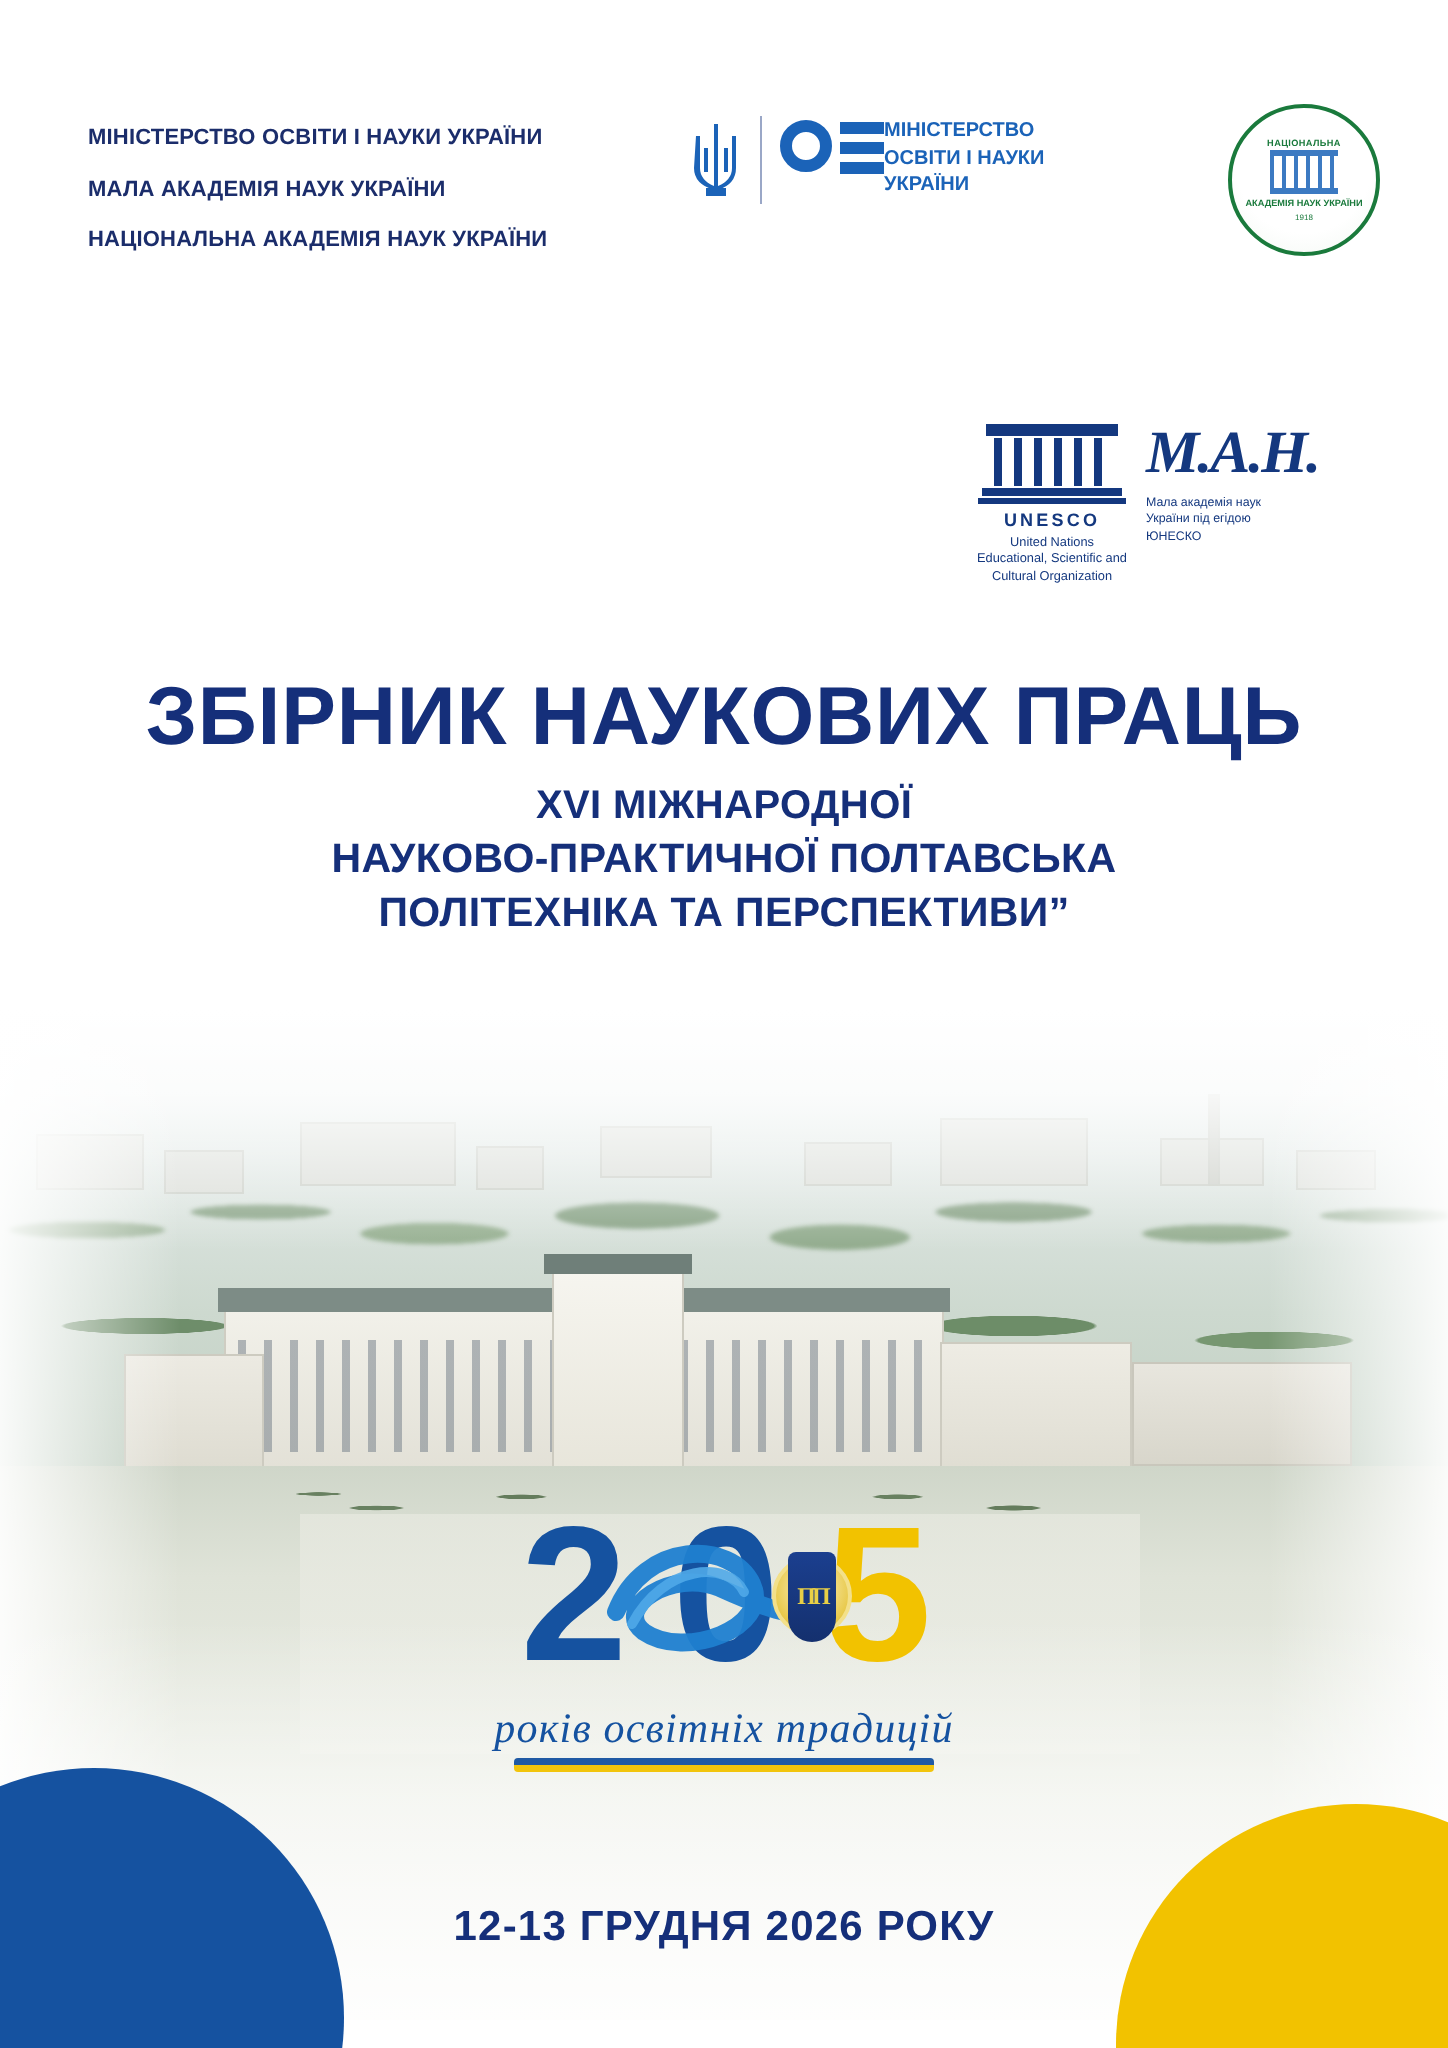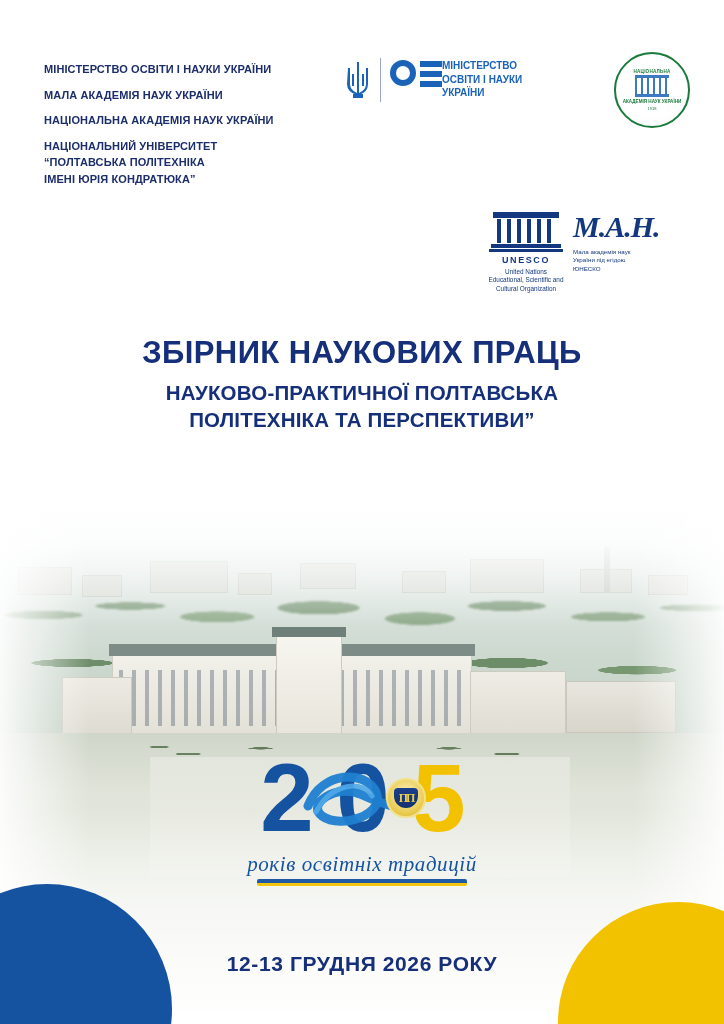--- a/index.html
+++ b/index.html
@@ -213,21 +213,21 @@
   }
 
   
   .title-block {
     position: absolute;
     top: 336px; left: 0; right: 0;
     text-align: center;
     z-index: 5;
   }
   .t-main {
-    font-size: 31px; font-weight: bold; color: #152f7a;
+    font-size: 41px; font-weight: bold; color: #152f7a;
     letter-spacing: .4px; line-height: 1.1;
     margin-bottom: 10px;
   }
   .t-sub1 {
     font-size: 20px; font-weight: bold; color: #152f7a;
     letter-spacing: .2px; line-height: 1.22;
   }
   .t-sub2 {
     font-size: 20.5px; font-weight: bold; color: #152f7a;
     letter-spacing: .2px; line-height: 1.22; margin-top: 2px;
@@ -390,21 +390,21 @@
     position: absolute;
     left: 50%; top: 30px;
     margin-left: 24px;
     width: 40px; height: 40px;
     border-radius: 50%;
     background: radial-gradient(circle at 50% 40%, #fdf3c8, #e8c94a 70%, #c9a22c);
     border: 2px solid #f3e08a;
     display: flex; align-items: center; justify-content: center;
   }
   .anniv .medal .inner {
-    width: 24px; height: 20px;
+    width: 24px; height: 45px;
     background: linear-gradient(#1b3f8f, #14306e);
     border-radius: 4px 4px 12px 12px;
     display: flex; align-items: center; justify-content: center;
     color: #e8cf46; font-size: 12px; font-weight: bold;
     font-family: "Liberation Serif", serif;
   }
   .anniv .script {
     margin-top: 4px;
     font-family: "Liberation Serif", serif;
     font-style: italic;
@@ -454,25 +454,20 @@
 <body>
 
 <div class="page">
 
   <div class="header">
 
     <div class="org-list">
       <div class="org-line">МІНІСТЕРСТВО ОСВІТИ І НАУКИ УКРАЇНИ</div>
       <div class="org-line">МАЛА АКАДЕМІЯ НАУК УКРАЇНИ</div>
       <div class="org-line">НАЦІОНАЛЬНА АКАДЕМІЯ НАУК УКРАЇНИ</div>
-      <div class="org-line multi">
-        <div>НАЦІОНАЛЬНИЙ УНІВЕРСИТЕТ</div>
-        <div>“ПОЛТАВСЬКА ПОЛІТЕХНІКА</div>
-        <div>ІМЕНІ ЮРІЯ КОНДРАТЮКА”</div>
-      </div>
     </div>
 
     <div class="min-logo">
       <div class="trident">
         <svg viewBox="0 0 26 40" width="26" height="40" aria-hidden="true">
           <path d="M12 2 L14 2 L14 36 L12 36 Z" fill="#1b63b8"></path>
           <path d="M3 8 L5 8 L5 24 Q5 30 12 33 L12 35 Q2 32 2 24 Z" fill="#1b63b8"></path>
           <path d="M21 8 L23 8 L23 24 Q23 32 14 35 L14 33 Q21 30 21 24 Z" fill="#1b63b8"></path>
           <path d="M7 14 L9 14 L9 26 L7 26 Z" fill="#1b63b8"></path>
           <path d="M17 14 L19 14 L19 26 L17 26 Z" fill="#1b63b8"></path>
@@ -523,20 +518,21 @@
       <div class="sub">
         <div>Мала академія наук</div>
         <div>України під егідою</div>
         <div>ЮНЕСКО</div>
       </div>
     </div>
   </div>
 
   <div class="title-block">
     <div class="t-main">ЗБІРНИК НАУКОВИХ ПРАЦЬ</div>
+    <div class="t-sub1">XVI МІЖНАРОДНОЇ</div>
     <div class="t-sub2">НАУКОВО-ПРАКТИЧНОЇ ПОЛТАВСЬКА</div>
     <div class="t-quote">ПОЛІТЕХНІКА ТА ПЕРСПЕКТИВИ”</div>
   </div>
 
   <div class="photo">
     <div class="sky"></div>
     <div class="treesfar"></div>
     <div class="blocks">
       <div class="blk" style="left:18px;  top:14px; width:54px; height:28px;"></div>
       <div class="blk" style="left:82px;  top:22px; width:40px; height:22px;"></div>

